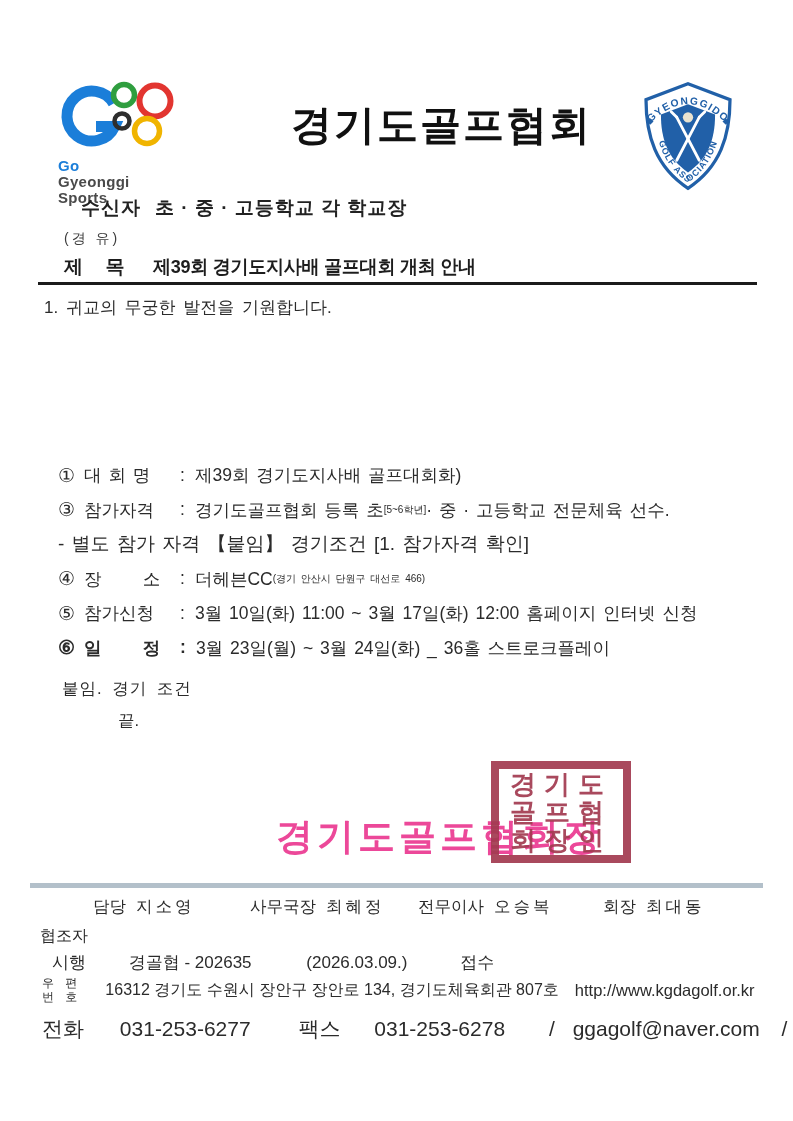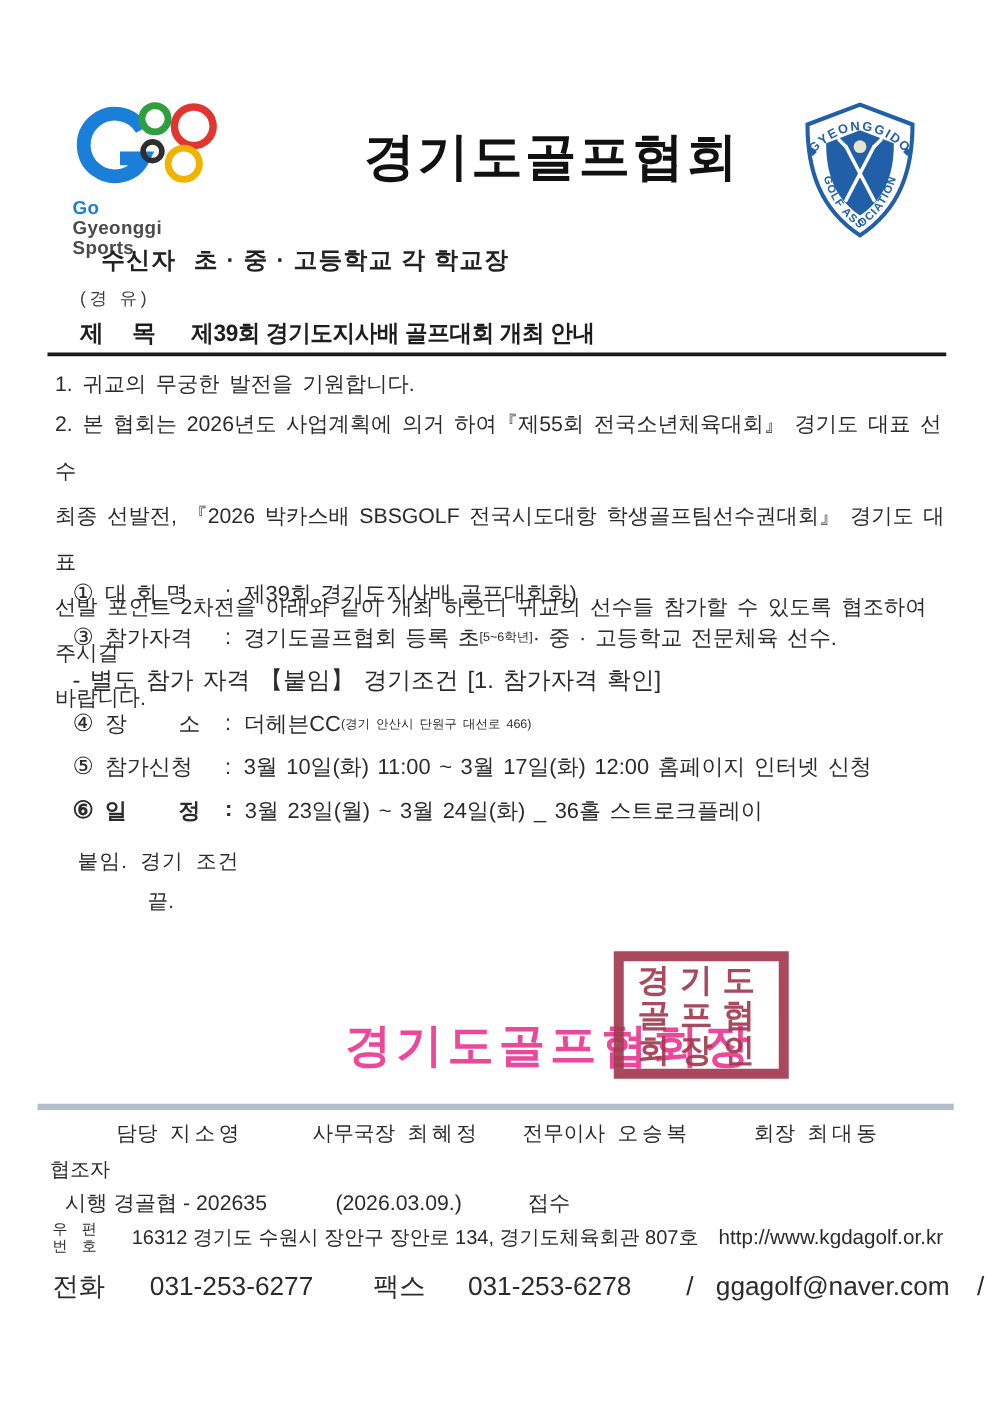--- a/index.html
+++ b/index.html
@@ -40,21 +40,21 @@
   .chief{position:absolute;left:250px;top:812px;font-size:37px;font-weight:700;letter-spacing:4px;color:#ec4899;margin-left:26px;}
   .seal{position:absolute;left:490px;top:760px;opacity:.92;}
 
   
   .footer-bar{position:absolute;left:30px;top:883px;width:733px;height:5px;background:#b3c0ca;}
   .staff-group{position:absolute;top:896px;font-size:16.5px;white-space:nowrap;}
   .staff-group .name{margin-left:10px;letter-spacing:3px;}
   .g0{left:93px;} .g1{left:250px;} .g2{left:418px;} .g3{left:603px;}
   .coop{position:absolute;left:40px;top:926px;font-size:16px;}
   .exec-row{position:absolute;left:52px;top:951px;font-size:17px;white-space:nowrap;}
-  .exec-row .docno{}
+  .exec-row .docno{margin-left:38px;}
   .exec-row .date{margin-left:50px;}
   .exec-row .receipt{margin-left:48px;}
   .zip-row{position:absolute;left:42px;top:976px;display:flex;align-items:center;white-space:nowrap;}
   .zip-label{font-size:12px;line-height:14px;letter-spacing:4px;margin-right:24px;color:#2b2b2b;}
   .zip-row .address{font-size:16px;}
   .zip-row .website{font-size:16.5px;margin-left:16px;}
   .tel-row{position:absolute;left:42px;top:1015px;font-size:21px;white-space:nowrap;}
   .tel-row .tel{margin-left:30px;}
   .tel-row .faxlbl{margin-left:42px;}
   .tel-row .fax{margin-left:28px;}
@@ -112,26 +112,20 @@
   <div class="recipient-row">
     <span class="lbl">수신자</span><span>초 · 중 · 고등학교 각 학교장</span>
   </div>
   <div class="via">(경 유)</div>
   <div class="subject-row">
     <span class="lbl">제  목</span><span class="subject">제39회 경기도지사배 골프대회 개최 안내</span>
   </div>
   <div class="rule-black"></div>
 
   <div class="para1">1. 귀교의 무궁한 발전을 기원합니다.</div>
-  <div class="para2">
-    <div>2. 본 협회는 2026년도 사업계획에 의거 하여『제55회 전국소년체육대회』 경기도 대표 선수</div>
-    <div>최종 선발전, 『2026 박카스배 SBSGOLF 전국시도대항 학생골프팀선수권대회』 경기도 대표</div>
-    <div>선발 포인트 2차전을 아래와 같이 개최 하오니 귀교의 선수들 참가할 수 있도록 협조하여 주시길</div>
-    <div>바랍니다.</div>
-  </div>
 
   <div class="items">
     <div class="item">
       <span class="num">①</span>
       <span class="ilabel">대 회 명</span>
       <span class="sep">:</span>
       <span>제39회 경기도지사배 골프대회화)</span>
     </div>
     <div class="item">
       <span class="num">③</span>

